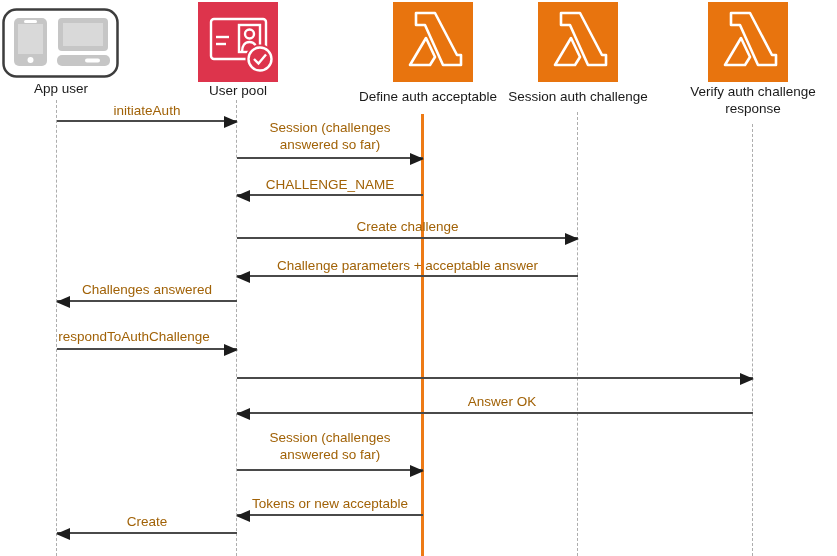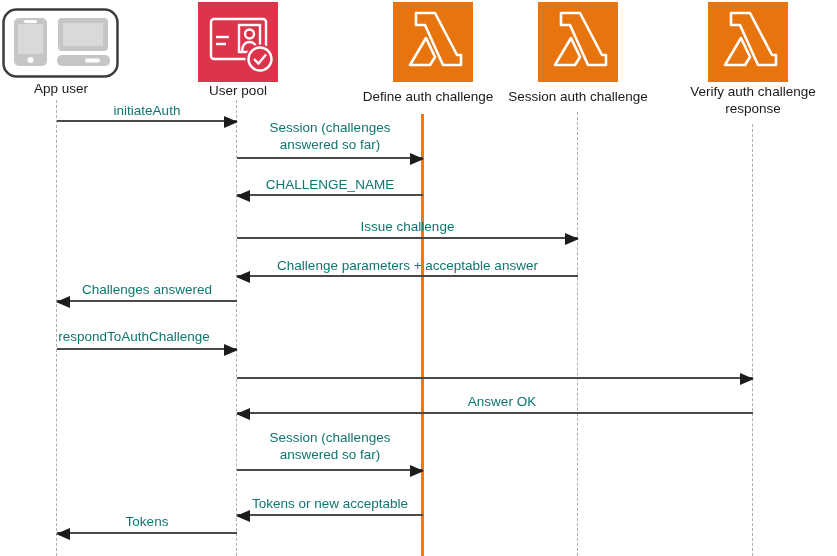--- a/index.html
+++ b/index.html
@@ -21,21 +21,21 @@
   .arrow.right::after{
     content:"";position:absolute;right:-1px;top:-6px;width:0;height:0;
     border-left:14px solid var(--arrowhead-color);
     border-top:6px solid transparent;border-bottom:6px solid transparent;
   }
   .arrow.left::before{
     content:"";position:absolute;left:-1px;top:-6px;width:0;height:0;
     border-right:14px solid var(--arrowhead-color);
     border-top:6px solid transparent;border-bottom:6px solid transparent;
   }
-  .mlbl{position:absolute;font-size:13.5px;line-height:17px;color:#0f766e;text-align:center;z-index:3;}
+  .mlbl{position:absolute;font-size:13.5px;line-height:17px;color:#a16207;text-align:center;z-index:3;}
   svg{display:block;}
 </style>
 </head>
 <body>
 
 <div class="stage">
 
   <div class="lifeline" style="left:56px;top:100px;height:456px"></div>
   <div class="lifeline" style="left:236px;top:100px;height:456px"></div>
   <div class="lifeline active" style="left:421px;top:114px;height:442px"></div>
@@ -77,21 +77,21 @@
 
   <div class="actor" style="left:393px;top:2px">
     <svg width="80" height="80" viewBox="0 0 80 80">
       <rect width="80" height="80" style="fill:var(--lambda-orange,#E8740E)"></rect>
       <g fill="none" stroke="#fff" stroke-width="2.6" stroke-linejoin="round">
         <path d="M23 11 H42 L64 53 H68 V63 H50 L32 23 H23 Z"></path>
         <path d="M33 36 L42 55 L37 63 H17 Z"></path>
       </g>
     </svg>
   </div>
-  <div class="actor-label" style="left:353px;top:88px;width:150px">Define auth challenge</div>
+  <div class="actor-label" style="left:353px;top:88px;width:150px">Define auth acceptable</div>
 
   <div class="actor" style="left:538px;top:2px">
     <svg width="80" height="80" viewBox="0 0 80 80">
       <rect width="80" height="80" style="fill:var(--lambda-orange,#E8740E)"></rect>
       <g fill="none" stroke="#fff" stroke-width="2.6" stroke-linejoin="round">
         <path d="M23 11 H42 L64 53 H68 V63 H50 L32 23 H23 Z"></path>
         <path d="M33 36 L42 55 L37 63 H17 Z"></path>
       </g>
     </svg>
   </div>
@@ -110,21 +110,21 @@
 
   <div class="mlbl" style="left:57px;top:102px;width:180px">initiateAuth</div>
   <div class="arrow right" style="left:57px;top:120px;width:180px"></div>
 
   <div class="mlbl" style="left:242px;top:119px;width:176px">Session (challenges answered so far)</div>
   <div class="arrow right" style="left:237px;top:157px;width:186px"></div>
 
   <div class="mlbl" style="left:237px;top:176px;width:186px">CHALLENGE_NAME</div>
   <div class="arrow left" style="left:237px;top:194px;width:186px"></div>
 
-  <div class="mlbl" style="left:237px;top:218px;width:341px">Issue challenge</div>
+  <div class="mlbl" style="left:237px;top:218px;width:341px">Create challenge</div>
   <div class="arrow right" style="left:237px;top:237px;width:341px"></div>
 
   <div class="mlbl" style="left:237px;top:257px;width:341px">Challenge parameters + acceptable answer</div>
   <div class="arrow left" style="left:237px;top:275px;width:341px"></div>
 
   <div class="mlbl" style="left:57px;top:281px;width:180px">Challenges answered</div>
   <div class="arrow left" style="left:57px;top:300px;width:180px"></div>
 
   <div class="mlbl" style="left:34px;top:328px;width:200px">respondToAuthChallenge</div>
   <div class="arrow right" style="left:57px;top:348px;width:180px"></div>
@@ -133,16 +133,16 @@
 
   <div class="mlbl" style="left:244px;top:393px;width:516px">Answer OK</div>
   <div class="arrow left" style="left:237px;top:412px;width:516px"></div>
 
   <div class="mlbl" style="left:242px;top:429px;width:176px">Session (challenges answered so far)</div>
   <div class="arrow right" style="left:237px;top:469px;width:186px"></div>
 
   <div class="mlbl" style="left:237px;top:495px;width:186px">Tokens or new acceptable</div>
   <div class="arrow left" style="left:237px;top:514px;width:186px"></div>
 
-  <div class="mlbl" style="left:57px;top:513px;width:180px">Tokens</div>
+  <div class="mlbl" style="left:57px;top:513px;width:180px">Create</div>
   <div class="arrow left" style="left:57px;top:532px;width:180px"></div>
 
 </div>
 
 </body></html>

